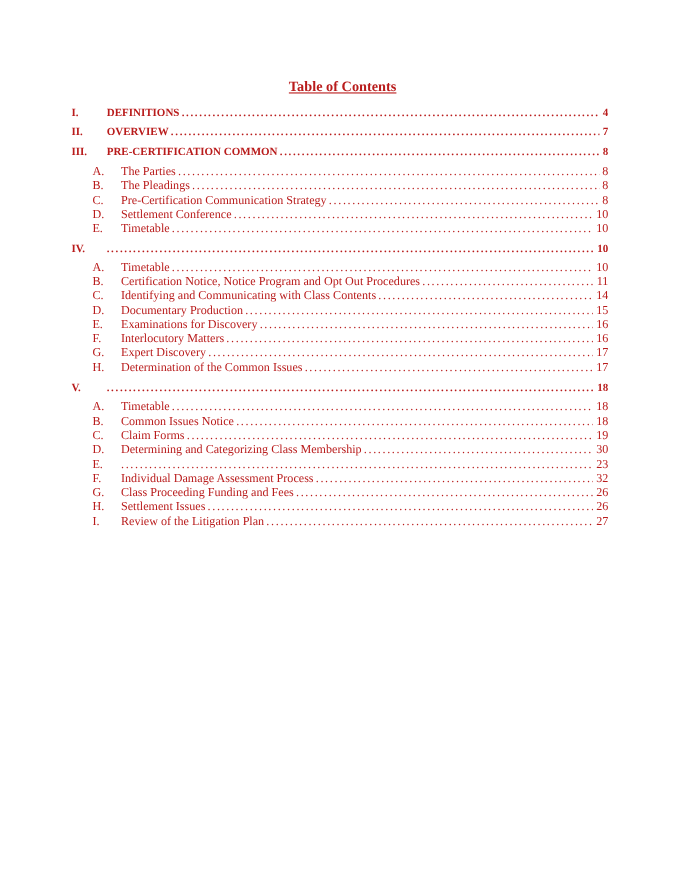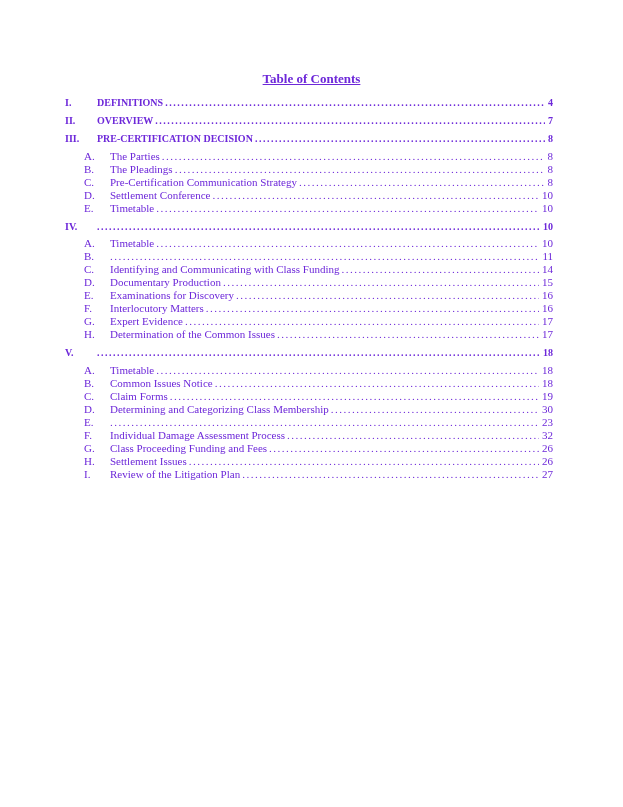--- a/index.html
+++ b/index.html
@@ -5,21 +5,21 @@
   html, body {
     margin: 0;
     padding: 0;
     background: #ffffff;
   }
   .page {
     position: relative;
     width: 623px;
     height: 807px;
     background: #ffffff;
-    color: #6d28d9;
+    color: #b91c1c;
     font-family: "Liberation Serif", "DejaVu Serif", serif;
     overflow: hidden;
     box-sizing: border-box;
     padding-top: 71px;
   }
   .doc-title {
     text-align: center;
     font-size: 13px;
     line-height: 16px;
     font-weight: 700;
@@ -95,21 +95,21 @@
 
   <div class="row lvl1">
     <span class="num">II.</span>
     <span class="ttl">OVERVIEW</span>
     <span class="leader"></span>
     <span class="pg">7</span>
   </div>
 
   <div class="row lvl1">
     <span class="num">III.</span>
-    <span class="ttl">PRE-CERTIFICATION DECISION</span>
+    <span class="ttl">PRE-CERTIFICATION COMMON</span>
     <span class="leader"></span>
     <span class="pg">8</span>
   </div>
 
   <div class="row lvl2">
     <span class="num">A.</span>
     <span class="ttl">The Parties</span>
     <span class="leader"></span>
     <span class="pg">8</span>
   </div>
@@ -150,27 +150,28 @@
 
   <div class="row lvl2">
     <span class="num">A.</span>
     <span class="ttl">Timetable</span>
     <span class="leader"></span>
     <span class="pg">10</span>
   </div>
 
   <div class="row lvl2">
     <span class="num">B.</span>
+    <span class="ttl">Certification Notice, Notice Program and Opt Out Procedures</span>
     <span class="leader"></span>
     <span class="pg">11</span>
   </div>
 
   <div class="row lvl2">
     <span class="num">C.</span>
-    <span class="ttl">Identifying and Communicating with Class Funding</span>
+    <span class="ttl">Identifying and Communicating with Class Contents</span>
     <span class="leader"></span>
     <span class="pg">14</span>
   </div>
 
   <div class="row lvl2">
     <span class="num">D.</span>
     <span class="ttl">Documentary Production</span>
     <span class="leader"></span>
     <span class="pg">15</span>
   </div>
@@ -184,21 +185,21 @@
 
   <div class="row lvl2">
     <span class="num">F.</span>
     <span class="ttl">Interlocutory Matters</span>
     <span class="leader"></span>
     <span class="pg">16</span>
   </div>
 
   <div class="row lvl2">
     <span class="num">G.</span>
-    <span class="ttl">Expert Evidence</span>
+    <span class="ttl">Expert Discovery</span>
     <span class="leader"></span>
     <span class="pg">17</span>
   </div>
 
   <div class="row lvl2">
     <span class="num">H.</span>
     <span class="ttl">Determination of the Common Issues</span>
     <span class="leader"></span>
     <span class="pg">17</span>
   </div>

